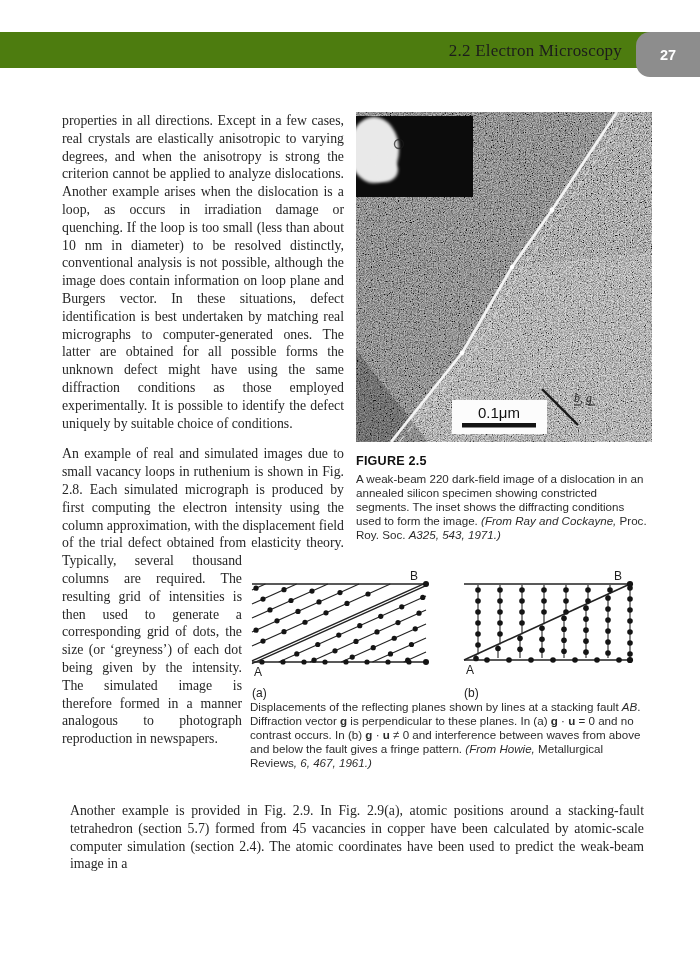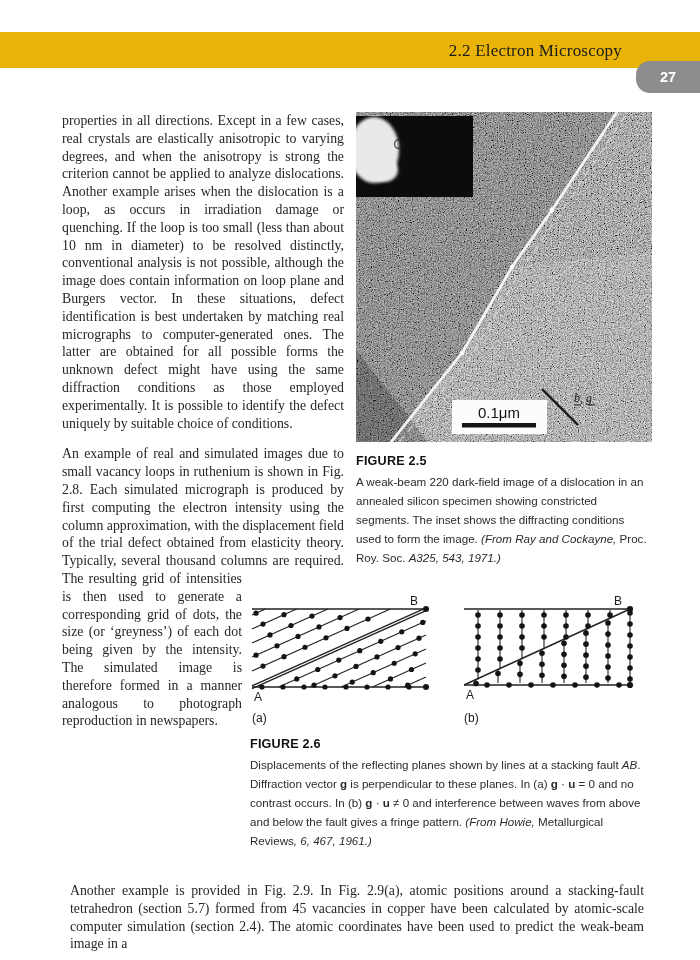--- a/index.html
+++ b/index.html
@@ -1,36 +1,36 @@
 <!DOCTYPE html>
 <html><head>
 <meta charset="utf-8">
 <style>
   html,body{margin:0;padding:0;background:#ffffff;}
   .page{position:relative;width:700px;height:960px;background:#fff;overflow:hidden;
         font-family:"Liberation Serif","DejaVu Serif",serif;}
   
-  .header-band{position:absolute;top:32px;left:0;width:700px;height:36px;background:#eab308;}
+  .header-band{position:absolute;top:32px;left:0;width:700px;height:36px;background:#4d7c0f;}
   .header-title{position:absolute;right:78px;top:0;height:36px;line-height:37px;
         font-size:17px;color:#1c1c1c;letter-spacing:.2px;}
-  .page-tab{position:absolute;top:32px;right:0;width:64px;height:32px;background:#8d8d8d;
+  .page-tab{position:absolute;top:32px;right:0;width:64px;height:45px;background:#8d8d8d;
         border-radius:14px 0 0 14px;display:flex;align-items:center;justify-content:center;
-        color:#fff;font-family:"Liberation Sans","DejaVu Sans",sans-serif;font-weight:bold;font-size:14.5px;margin-top:29px;}
+        color:#fff;font-family:"Liberation Sans","DejaVu Sans",sans-serif;font-weight:bold;font-size:14.5px;}
   
   .content{padding:112px 48px 0 62px;width:590px;}
   p.body{margin:0 0 13px 0;font-size:13.8px;line-height:17.8px;text-align:justify;
         color:#262626;}
   p.para3{clear:both;padding-top:14px;margin:8px;}
   
   .fig25{float:right;width:296px;margin:0 0 16px 12px;}
   .fig25 svg{display:block;}
   .fig-heading{font-family:Liberation Sans, sans-serif;font-weight:bold;
         font-size:12.6px;color:#111;margin:12px 0 4px 0;letter-spacing:.2px;}
   .fig-caption{font-family:"Liberation Sans","DejaVu Sans",sans-serif;font-size:11.6px;
-        line-height:19px;color:#2b2b2b;}
+        line-height:14px;color:#2b2b2b;}
   
   .fig26{float:right;clear:right;width:402px;margin:12px 0 18px 8px;}
   .panels{display:flex;gap:22px;}
   .panel svg{display:block;}
   .sublabel{font-family:"Liberation Sans","DejaVu Sans",sans-serif;font-size:12px;
         color:#222;margin:4px 0 0 2px;}
   .svg-label{font-family:"Liberation Sans","DejaVu Sans",sans-serif;font-size:12px;fill:#1d1d1d;}
   .scale-text{font-family:"Liberation Sans","DejaVu Sans",sans-serif;font-size:15px;fill:#111;}
   .bg-text{font-family:"Liberation Serif","DejaVu Serif",serif;font-style:italic;
         font-size:12px;fill:#1b1b1b;}
@@ -260,21 +260,20 @@
                 <circle cx="168" cy="14" r="3.1" fill="#141414"></circle>
                 <circle cx="168" cy="90" r="3.1" fill="#141414"></circle>
               </g>
             <text x="152" y="10" class="svg-label">B</text>
             <text x="4" y="104" class="svg-label">A</text>
           </svg>
           <div class="sublabel">(b)</div>
         </div>
       </div>
       <figcaption>
-        <div class="fig-heading">FIGURE 2.6</div>
         <div class="fig-caption"><span>Displacements of the reflecting planes shown by lines at a stacking fault </span><span style="font-style: italic;">AB</span><span>. Diffraction vector </span><span style="font-weight: bold;">g</span><span> is perpendicular to these planes. In (a) </span><span style="font-weight: bold;">g</span><span> · </span><span style="font-weight: bold;">u</span><span> = 0 and no contrast occurs. In (b) </span><span style="font-weight: bold;">g</span><span> · </span><span style="font-weight: bold;">u</span><span> ≠ 0 and interference between waves from above and below the fault gives a fringe pattern. </span><span style="font-style: italic;">(From Howie,</span><span> Metallurgical Reviews</span><span style="font-style: italic;">, 6, 467, 1961.)</span></div>
       </figcaption>
     </figure>
 
     <p class="body">properties in all directions. Except in a few cases, real crystals are elastically anisotropic to varying degrees, and when the anisotropy is strong the criterion cannot be applied to analyze dislocations. Another example arises when the dislocation is a loop, as occurs in irradiation damage or quenching. If the loop is too small (less than about 10 nm in diameter) to be resolved distinctly, conventional analysis is not possible, although the image does contain information on loop plane and Burgers vector. In these situations, defect identification is best undertaken by matching real micrographs to computer-generated ones. The latter are obtained for all possible forms the unknown defect might have using the same diffraction conditions as those employed experimentally. It is possible to identify the defect uniquely by suitable choice of conditions.</p>
     <p class="body">An example of real and simulated images due to small vacancy loops in ruthenium is shown in Fig. 2.8. Each simulated micrograph is produced by first computing the electron intensity using the column approximation, with the displacement field of the trial defect obtained from elasticity theory. Typically, several thousand columns are required. The resulting grid of intensities is then used to generate a corresponding grid of dots, the size (or ‘greyness’) of each dot being given by the intensity. The simulated image is therefore formed in a manner analogous to photograph reproduction in newspapers.</p>
     <p class="body para3">Another example is provided in Fig. 2.9. In Fig. 2.9(a), atomic positions around a stacking-fault tetrahedron (section 5.7) formed from 45 vacancies in copper have been calculated by atomic-scale computer simulation (section 2.4). The atomic coordinates have been used to predict the weak-beam image in a</p>
 
   </div>
 </div>

